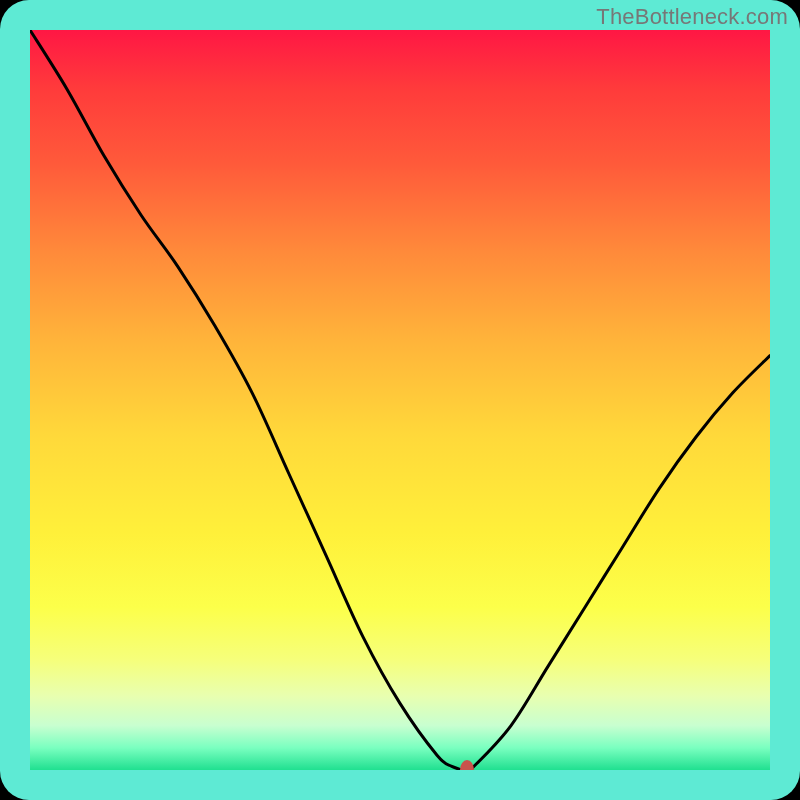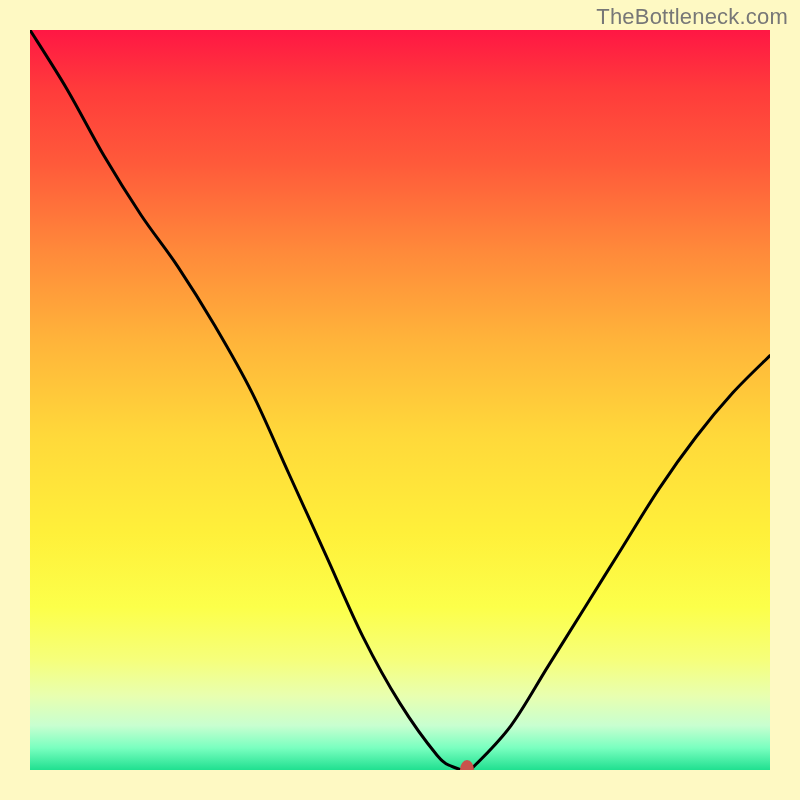--- a/index.html
+++ b/index.html
@@ -1,21 +1,22 @@
 <!DOCTYPE html>
 <html><head>
 <meta charset="utf-8">
 <style>
   * { margin: 0; padding: 0; box-sizing: border-box; }
   html, body { width: 800px; height: 800px; overflow: hidden; background: #000; }
   .frame {
     position: relative;
     width: 800px;
     height: 800px;
-    background: #fef9c3;
+    background: #5eead4;
+    border-radius: 29px;
   }
   .watermark {
     position: absolute;
     top: 4px;
     right: 12px;
     font-family: Arial, Helvetica, sans-serif;
     font-size: 22px;
     color: #777;
     font-weight: 500;
     letter-spacing: 0.2px;

